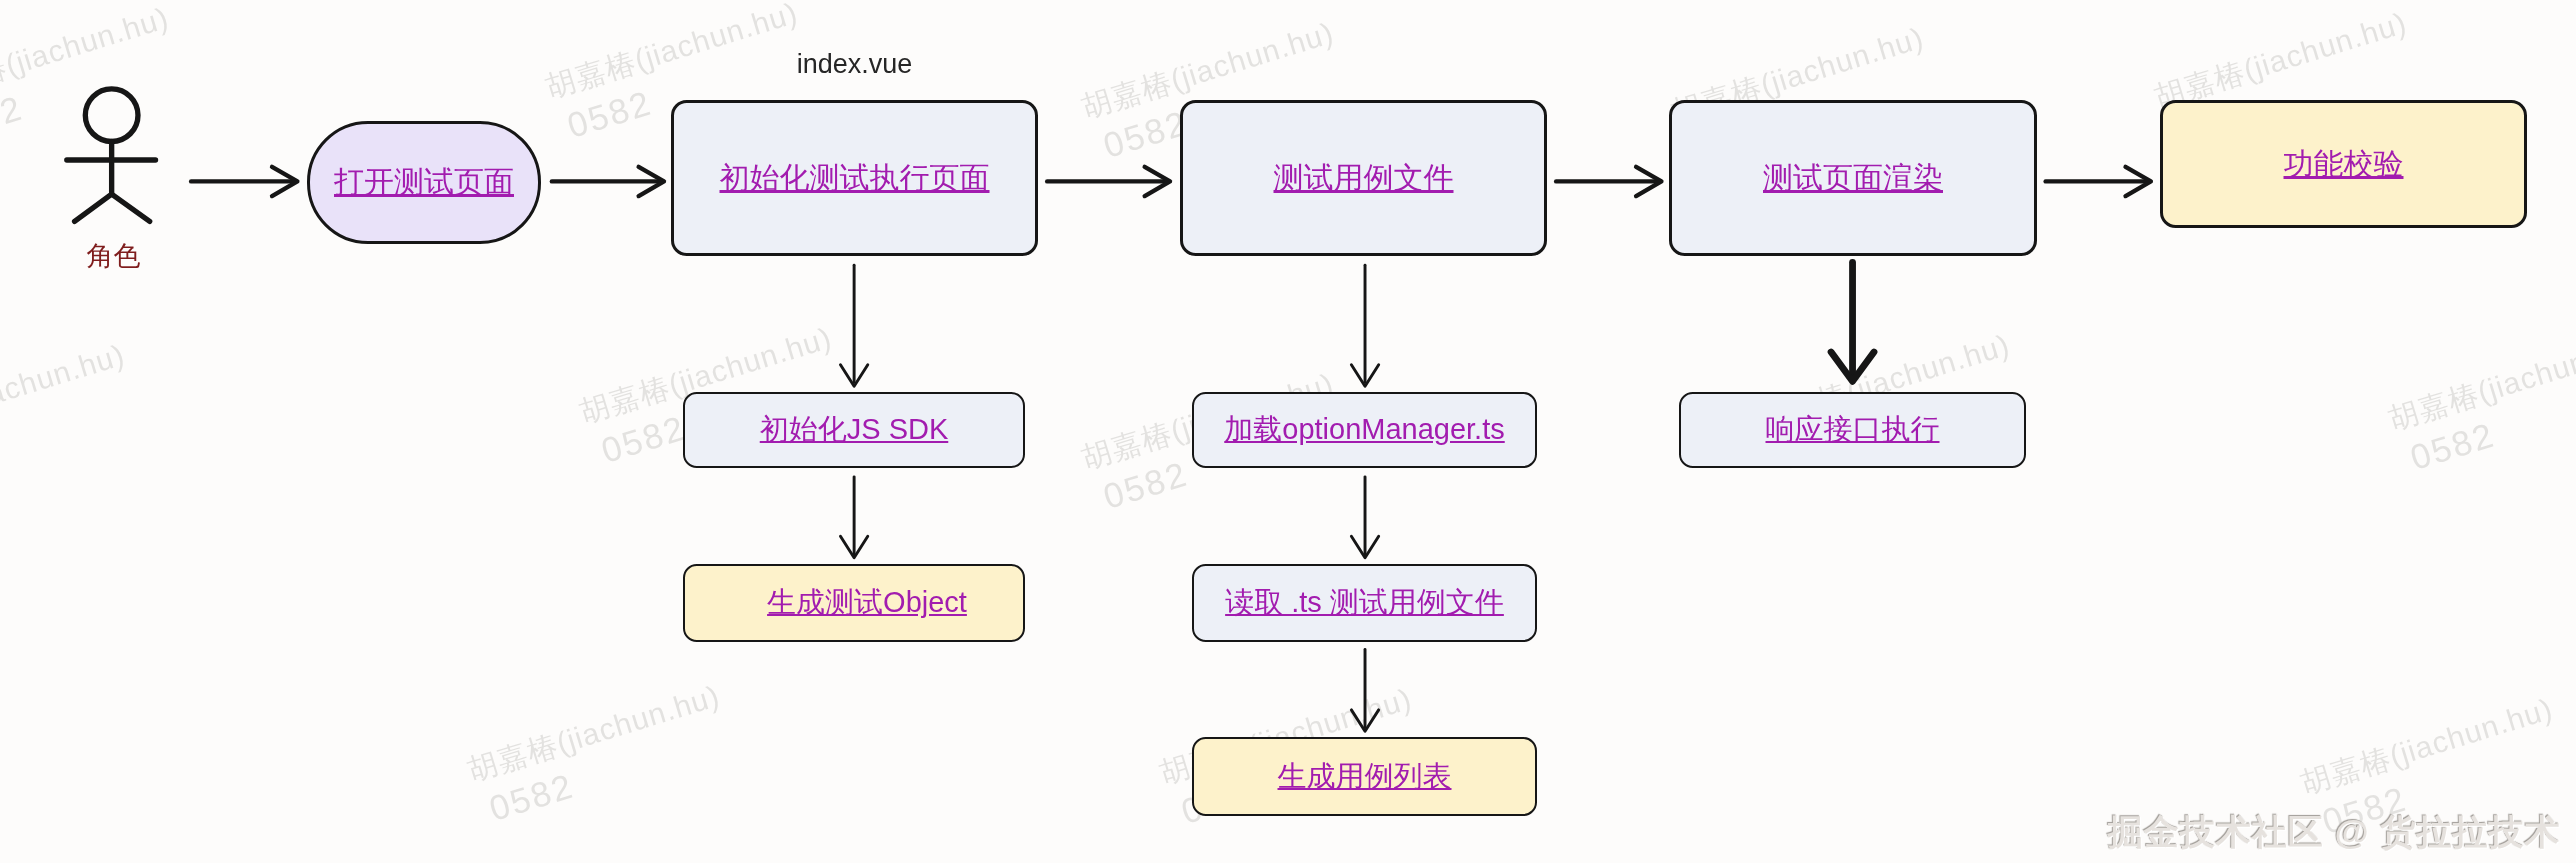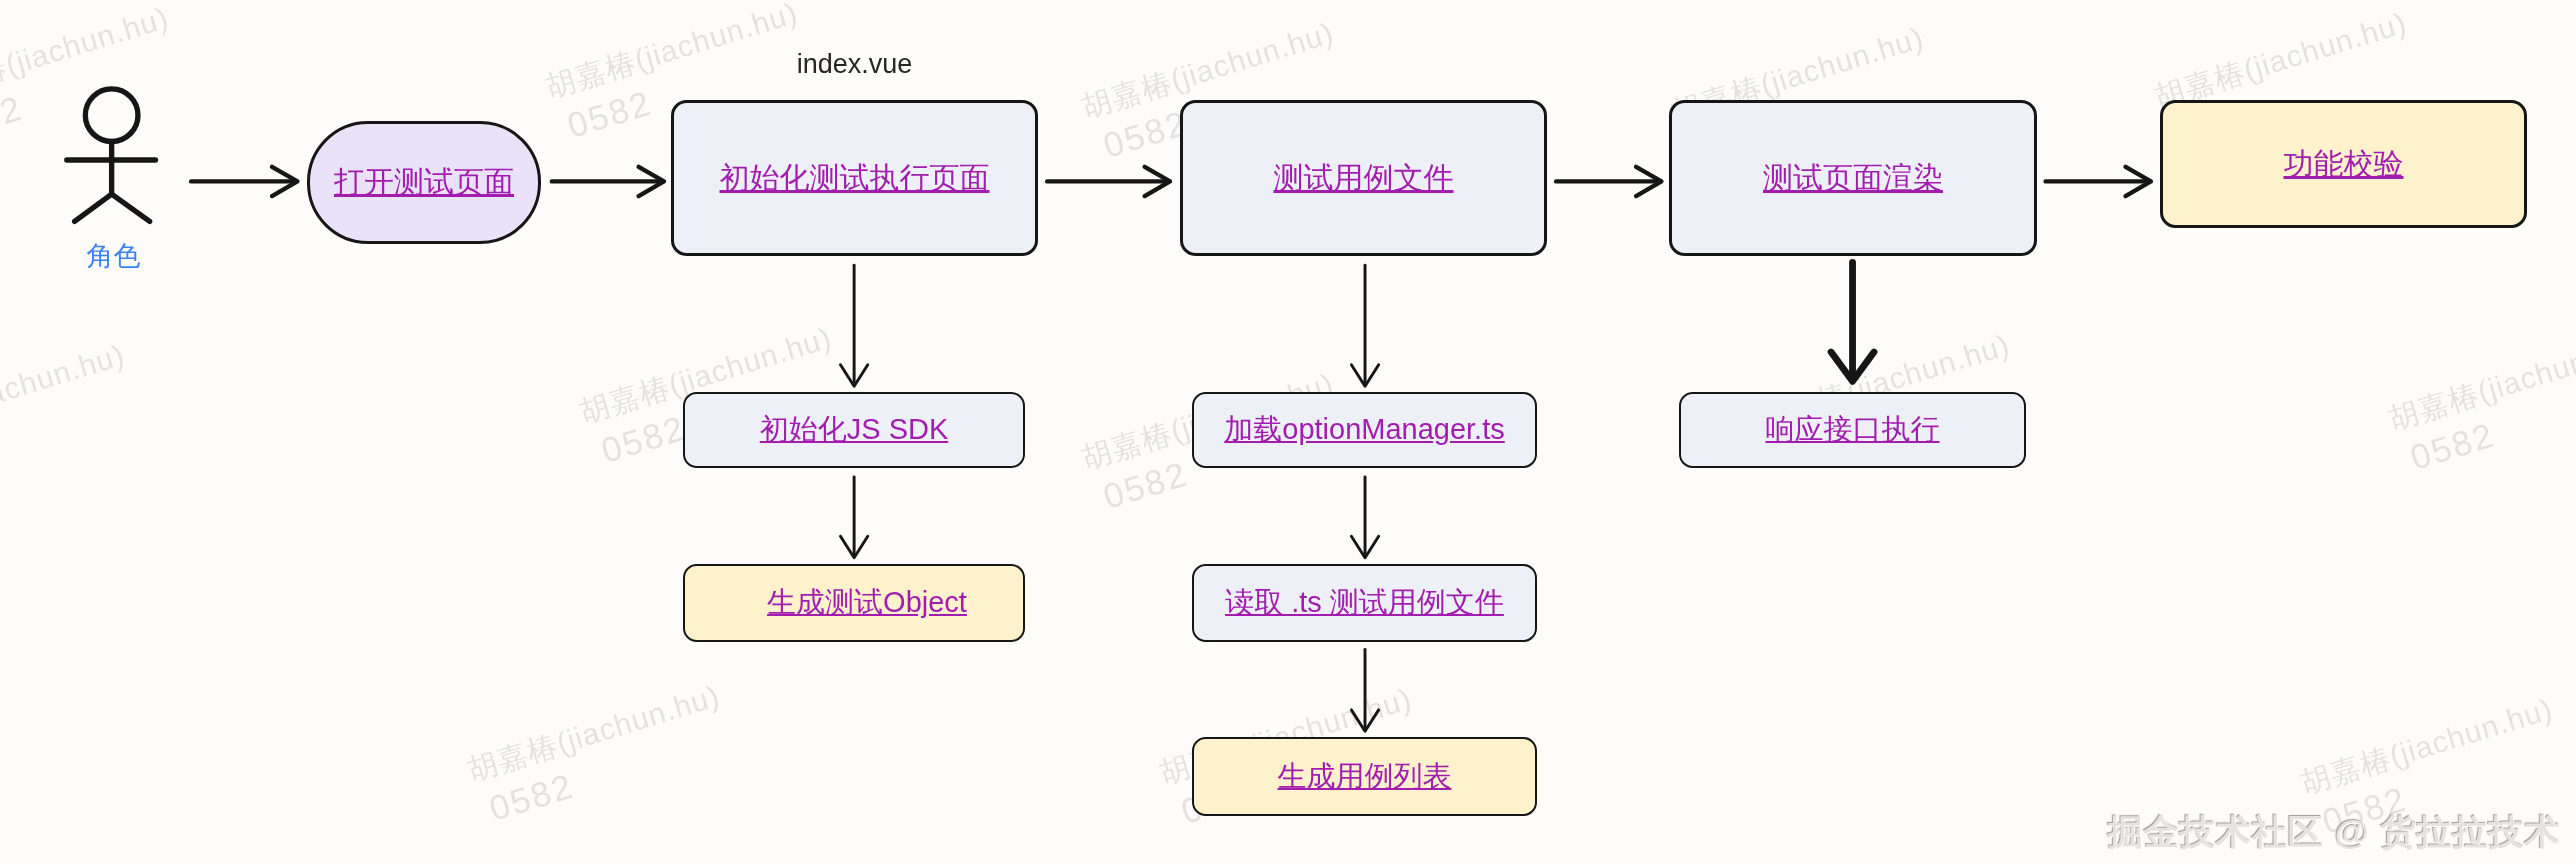--- a/index.html
+++ b/index.html
@@ -57,21 +57,21 @@
     position:absolute;z-index:3;top:49px;width:367px;
     text-align:center;font-size:27px;color:#262626;
   }
   .fl-1{left:671px;}
   .fl-2{left:1180px;}
   
   .actor{position:absolute;left:55px;top:82px;width:125px;height:195px;z-index:3;}
   .actor svg{display:block;}
   .actor-label{
     position:absolute;left:0;top:156px;width:117px;
-    text-align:center;font-size:27px;color:#3b82f6;
+    text-align:center;font-size:27px;color:#7f1d1d;
   }
   
   .attribution{
     position:absolute;z-index:4;right:15.6px;top:809px;
     font-size:35px;font-weight:bold;letter-spacing:1px;
     color:#e6e2de;
     text-shadow:1px 1px 0 #ffffff,-1px -1px 1px #9f9b96;
     white-space:nowrap;
   }
 </style>

